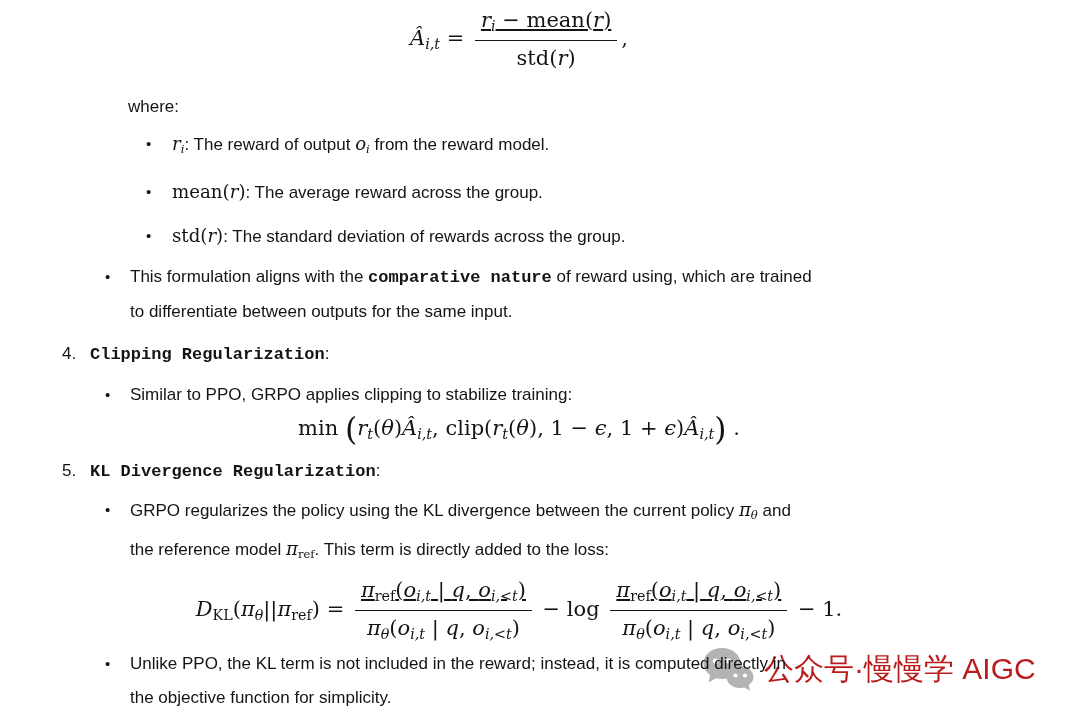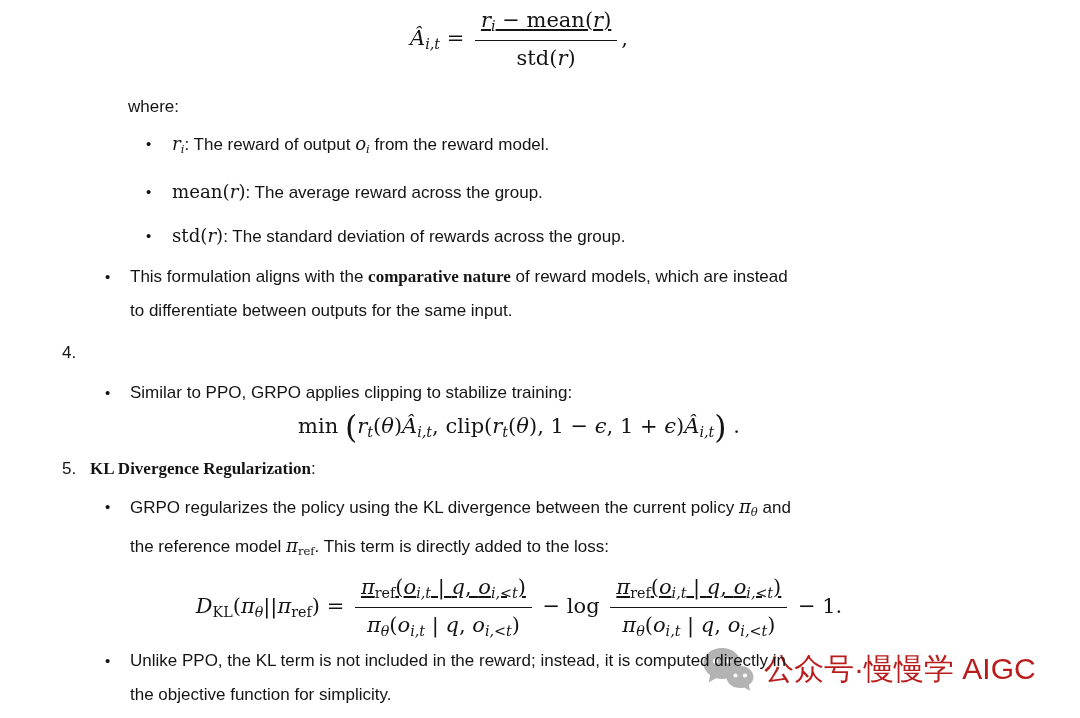--- a/index.html
+++ b/index.html
@@ -18,21 +18,21 @@
     text-align:center;
     padding-left:62px;padding-right:104px;
     color:#141414;
   }
   .f1{padding-top:6px;}
   .f2{margin-top:2px;}
   .f3{margin-top:5px;}
 
   
   .seg-txt{font-family:"Liberation Sans","DejaVu Sans",sans-serif;margin-top:24px;}
-  .seg-b{font-family:Liberation Serif, serif;font-weight:700;}
+  .seg-b{font-family:Liberation Mono, monospace;font-weight:700;}
   .seg-it{font-family:"DejaVu Serif",serif;font-style:italic;}
   .seg-rm{font-family:"DejaVu Serif",serif;}
   .seg-sub{font-family:"DejaVu Serif",serif;font-style:italic;font-size:0.68em;vertical-align:-0.28em;}
   .seg-subr{font-family:"DejaVu Serif",serif;font-size:0.68em;vertical-align:-0.28em;text-align:center;}
   .seg-big{font-family:"DejaVu Serif",serif;font-size:1.5em;line-height:1;vertical-align:-0.15em;}
 
   
   .li .seg-it,.li .seg-rm{font-size:1.07em;}
 
   .frac{display:inline-block;vertical-align:middle;text-align:center;margin:0 4px;}
@@ -93,25 +93,26 @@
     <span class="marker">•</span>
     <span><span class="seg-rm">mean(</span><span class="seg-it">r</span><span class="seg-rm">)</span><span class="seg-txt">: The average reward across the group.</span></span>
   </div>
   <div class="li ul2 single">
     <span class="marker">•</span>
     <span><span class="seg-rm">std(</span><span class="seg-it">r</span><span class="seg-rm">)</span><span class="seg-txt">: The standard deviation of rewards across the group.</span></span>
   </div>
 
   <div class="li ul1" style="margin-top:6px;">
     <span class="marker">•</span>
-    <span><span class="seg-txt">This formulation aligns with the </span><span class="seg-b">comparative nature</span><span class="seg-txt"> of reward models, which are instead</span><br><span class="seg-txt">to differentiate between outputs for the same input.</span></span>
+    <span><span class="seg-txt">This formulation aligns with the </span><span class="seg-b">comparative nature</span><span class="seg-txt"> of reward using, which are trained</span><br><span class="seg-txt">to differentiate between outputs for the same input.</span></span>
   </div>
 
   <div class="li oli single" style="margin-top:8px;">
     <span class="marker">4.</span>
+    <span><span class="seg-b">Clipping Regularization</span><span class="seg-txt">:</span></span>
   </div>
 
   <div class="li ul1 single" style="margin-top:6px;">
     <span class="marker">•</span>
     <span><span class="seg-txt">Similar to PPO, GRPO applies clipping to stabilize training:</span></span>
   </div>
 
   <div class="display f2"><span class="seg-rm">min </span><span class="seg-big">(</span><span class="seg-it">r</span><span class="seg-sub">t</span><span class="seg-rm">(</span><span class="seg-it">θ</span><span class="seg-rm">)</span><span class="seg-it">Â</span><span class="seg-sub">i,t</span><span class="seg-rm">, clip(</span><span class="seg-it">r</span><span class="seg-sub">t</span><span class="seg-rm">(</span><span class="seg-it">θ</span><span class="seg-rm">), 1 − </span><span class="seg-it">ϵ</span><span class="seg-rm">, 1 + </span><span class="seg-it">ϵ</span><span class="seg-rm">)</span><span class="seg-it">Â</span><span class="seg-sub">i,t</span><span class="seg-big">)</span><span class="seg-rm"> .</span></div>
 
   <div class="li oli single" style="margin-top:8px;">

